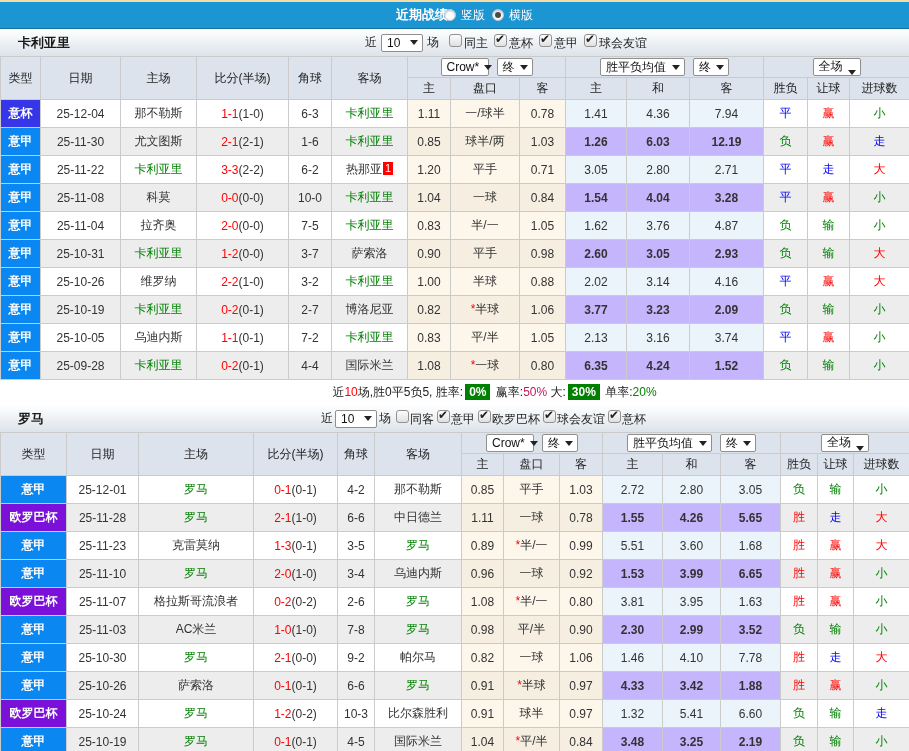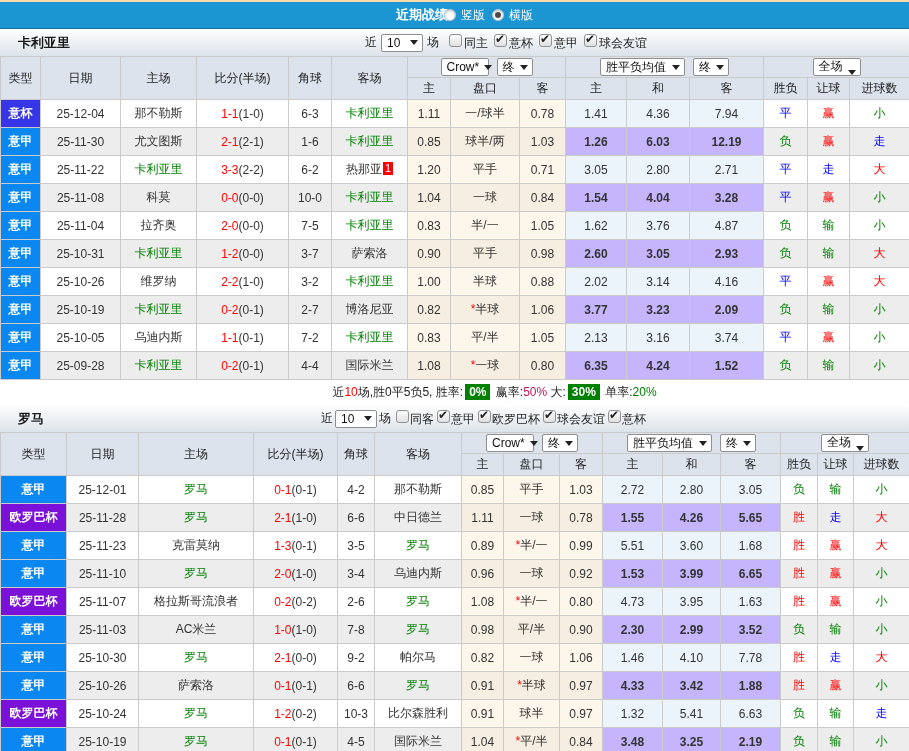--- a/index.html
+++ b/index.html
@@ -524,21 +524,21 @@
       <tr class="odd" data-name="match-row">
         <td class="lg" data-name="league-cell" style="background: rgb(123, 17, 217);">欧罗巴杯</td>
         <td data-name="date-cell">25-11-07</td>
         <td data-name="home-team-cell"><span data-name="team-name">格拉斯哥流浪者</span></td>
         <td data-name="score-cell"><span class="ft" data-name="fulltime-score">0-2</span><span class="ht" data-name="halftime-score">(0-2)</span></td>
         <td data-name="corners-cell">2-6</td>
         <td data-name="away-team-cell"><span class="hl" data-name="team-name">罗马</span></td>
         <td class="crown" data-name="odds-home-cell">1.08</td>
         <td class="crown" data-name="handicap-cell"><span class="star" data-name="star-mark">*</span>半/一</td>
         <td class="crown" data-name="odds-away-cell">0.80</td>
-        <td class="mean" data-name="mean-home-cell">4.73</td>
+        <td class="mean" data-name="mean-home-cell">3.81</td>
         <td class="mean" data-name="mean-draw-cell">3.95</td>
         <td class="mean" data-name="mean-away-cell">1.63</td>
         <td data-name="result-wl-cell" style="color: rgb(255, 0, 0);">胜</td>
         <td data-name="result-hc-cell" style="color: rgb(255, 0, 0);">赢</td>
         <td data-name="result-goals-cell" style="color: rgb(0, 128, 0);">小</td>
       </tr>
       <tr class="even" data-name="match-row">
         <td class="lg" data-name="league-cell" style="background: rgb(10, 135, 240);">意甲</td>
         <td data-name="date-cell">25-11-03</td>
         <td data-name="home-team-cell"><span data-name="team-name">AC米兰</span></td>
@@ -594,21 +594,21 @@
         <td data-name="date-cell">25-10-24</td>
         <td data-name="home-team-cell"><span class="hl" data-name="team-name">罗马</span></td>
         <td data-name="score-cell"><span class="ft" data-name="fulltime-score">1-2</span><span class="ht" data-name="halftime-score">(0-2)</span></td>
         <td data-name="corners-cell">10-3</td>
         <td data-name="away-team-cell"><span data-name="team-name">比尔森胜利</span></td>
         <td class="crown" data-name="odds-home-cell">0.91</td>
         <td class="crown" data-name="handicap-cell">球半</td>
         <td class="crown" data-name="odds-away-cell">0.97</td>
         <td class="mean" data-name="mean-home-cell">1.32</td>
         <td class="mean" data-name="mean-draw-cell">5.41</td>
-        <td class="mean" data-name="mean-away-cell">6.63</td>
+        <td class="mean" data-name="mean-away-cell">6.60</td>
         <td data-name="result-wl-cell" style="color: rgb(0, 128, 0);">负</td>
         <td data-name="result-hc-cell" style="color: rgb(0, 128, 0);">输</td>
         <td data-name="result-goals-cell" style="color: rgb(0, 0, 255);">走</td>
       </tr>
       <tr class="even" data-name="match-row">
         <td class="lg" data-name="league-cell" style="background: rgb(10, 135, 240);">意甲</td>
         <td data-name="date-cell">25-10-19</td>
         <td data-name="home-team-cell"><span class="hl" data-name="team-name">罗马</span></td>
         <td data-name="score-cell"><span class="ft" data-name="fulltime-score">0-1</span><span class="ht" data-name="halftime-score">(0-1)</span></td>
         <td data-name="corners-cell">4-5</td>

